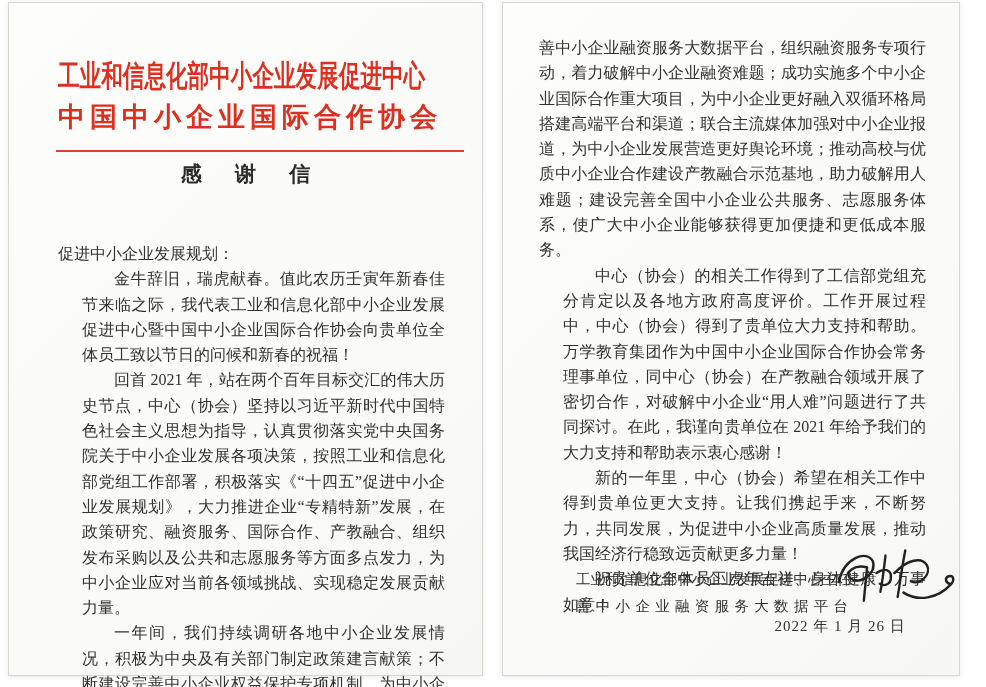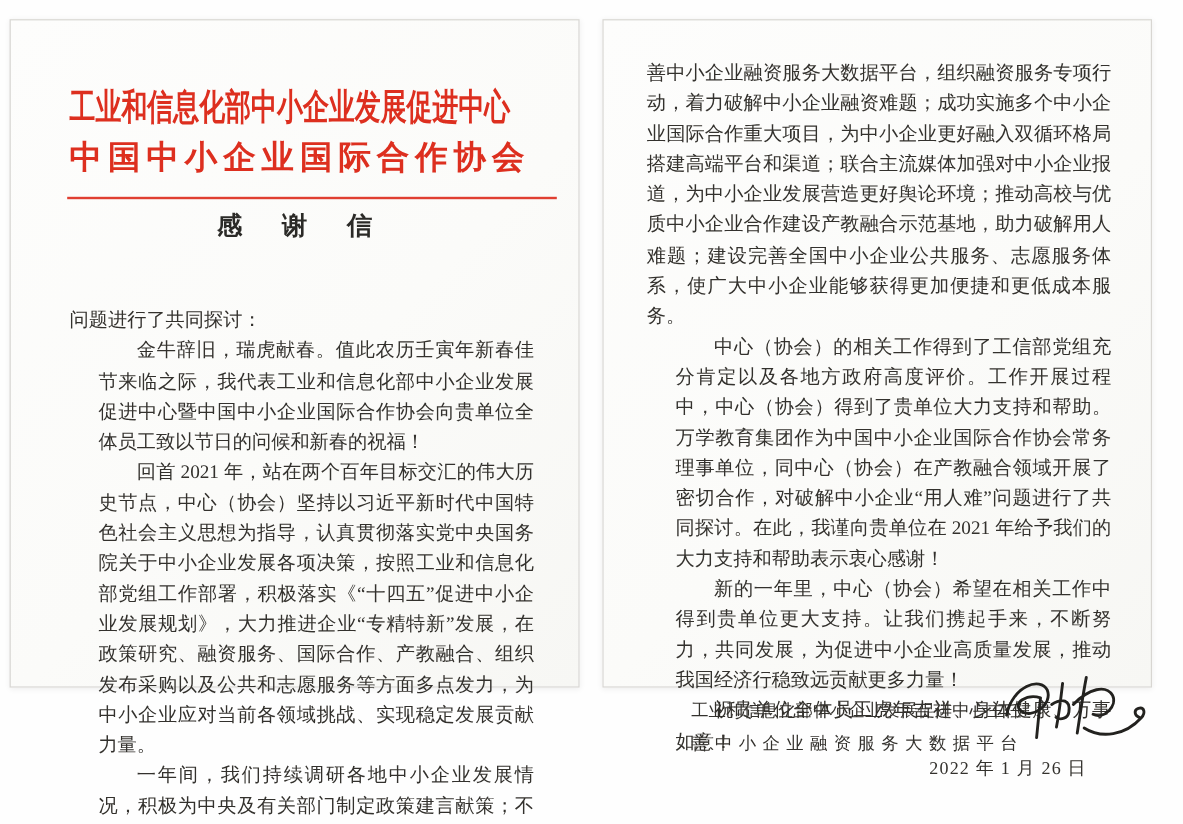--- a/index.html
+++ b/index.html
@@ -6,21 +6,21 @@
   * { margin:0; padding:0; box-sizing:border-box; }
   body {
     font-family:"Liberation Serif","DejaVu Serif",serif;
     background:#ffffff;
   }
   .stage {
     position:relative; width:986px; height:687px;
     background:#fefefe; overflow:hidden;
   }
   .page {
-    position:absolute; top:16px; height:557px;
+    position:absolute; top:2px; height:674px;
     background:linear-gradient(135deg,#fdfdfc 0%,#fbfbf9 55%,#f7f7f4 100%);
     border:1px solid #d8d6d2;
     box-shadow:0 1px 5px rgba(0,0,0,0.07);
   }
   .page-1 { left:8px;  width:475px; }
   .page-2 { left:502px; width:458px; }
 
   
   .org-line1 {
     display:inline-block; margin:56px 0 0 49px;
@@ -79,21 +79,21 @@
 
 <div class="stage">
 
   <div class="page page-1">
     <span class="org-line1">工业和信息化部中小企业发展促进中心</span>
     <span class="org-line2">中国中小企业国际合作协会</span>
     <div class="red-rule"></div>
     <div class="doc-title">感 谢 信</div>
 
     <div class="body-text body-1">
-      <p class="para">问题进行了共同探讨：</p>
+      <p class="para">促进中小企业发展规划：</p>
       <p class="para indent">金牛辞旧，瑞虎献春。值此农历壬寅年新春佳节来临之际，我代表工业和信息化部中小企业发展促进中心暨中国中小企业国际合作协会向贵单位全体员工致以节日的问候和新春的祝福！</p>
       <p class="para indent">回首 2021 年，站在两个百年目标交汇的伟大历史节点，中心（协会）坚持以习近平新时代中国特色社会主义思想为指导，认真贯彻落实党中央国务院关于中小企业发展各项决策，按照工业和信息化部党组工作部署，积极落实《“十四五”促进中小企业发展规划》，大力推进企业“专精特新”发展，在政策研究、融资服务、国际合作、产教融合、组织发布采购以及公共和志愿服务等方面多点发力，为中小企业应对当前各领域挑战、实现稳定发展贡献力量。</p>
       <p class="para indent">一年间，我们持续调研各地中小企业发展情况，积极为中央及有关部门制定政策建言献策；不断建设完善中小企业权益保护专项机制，为中小企业发展保驾护航；持续建设完</p>
     </div>
   </div>
 
   <div class="page page-2">
     <div class="body-text body-2">
       <p class="para">善中小企业融资服务大数据平台，组织融资服务专项行动，着力破解中小企业融资难题；成功实施多个中小企业国际合作重大项目，为中小企业更好融入双循环格局搭建高端平台和渠道；联合主流媒体加强对中小企业报道，为中小企业发展营造更好舆论环境；推动高校与优质中小企业合作建设产教融合示范基地，助力破解用人难题；建设完善全国中小企业公共服务、志愿服务体系，使广大中小企业能够获得更加便捷和更低成本服务。</p>
       <p class="para indent">中心（协会）的相关工作得到了工信部党组充分肯定以及各地方政府高度评价。工作开展过程中，中心（协会）得到了贵单位大力支持和帮助。万学教育集团作为中国中小企业国际合作协会常务理事单位，同中心（协会）在产教融合领域开展了密切合作，对破解中小企业“用人难”问题进行了共同探讨。在此，我谨向贵单位在 2021 年给予我们的大力支持和帮助表示衷心感谢！</p>

